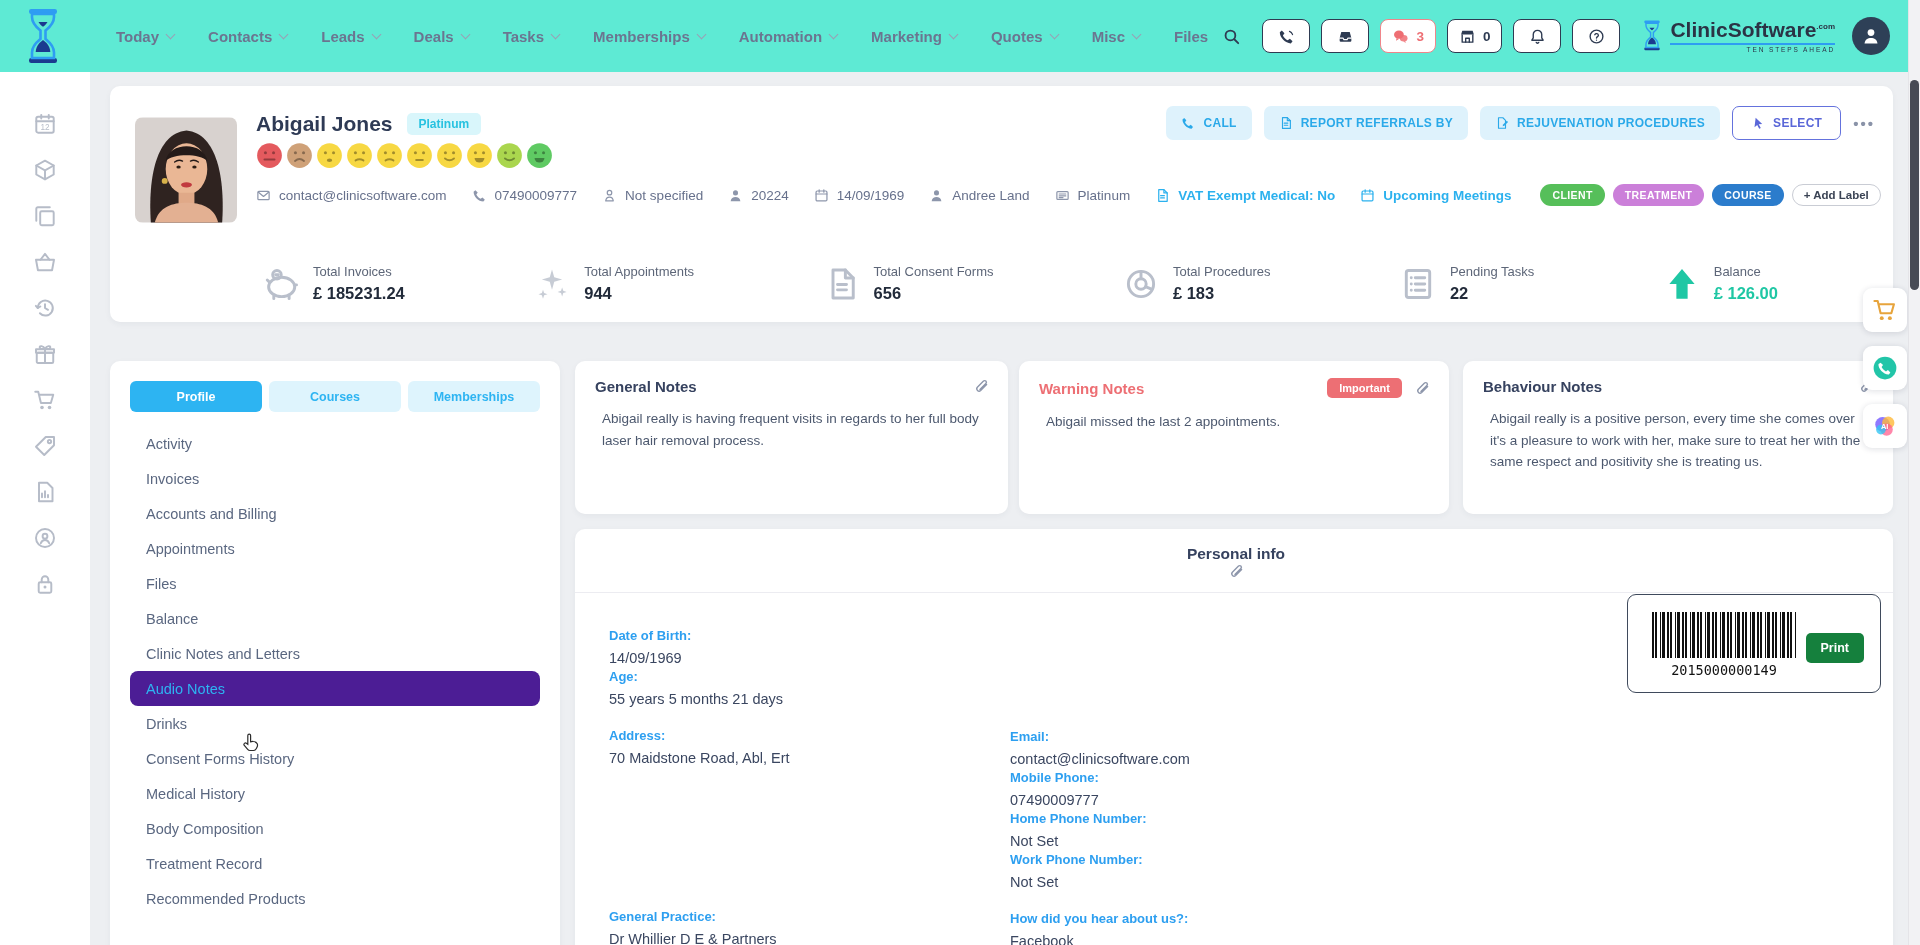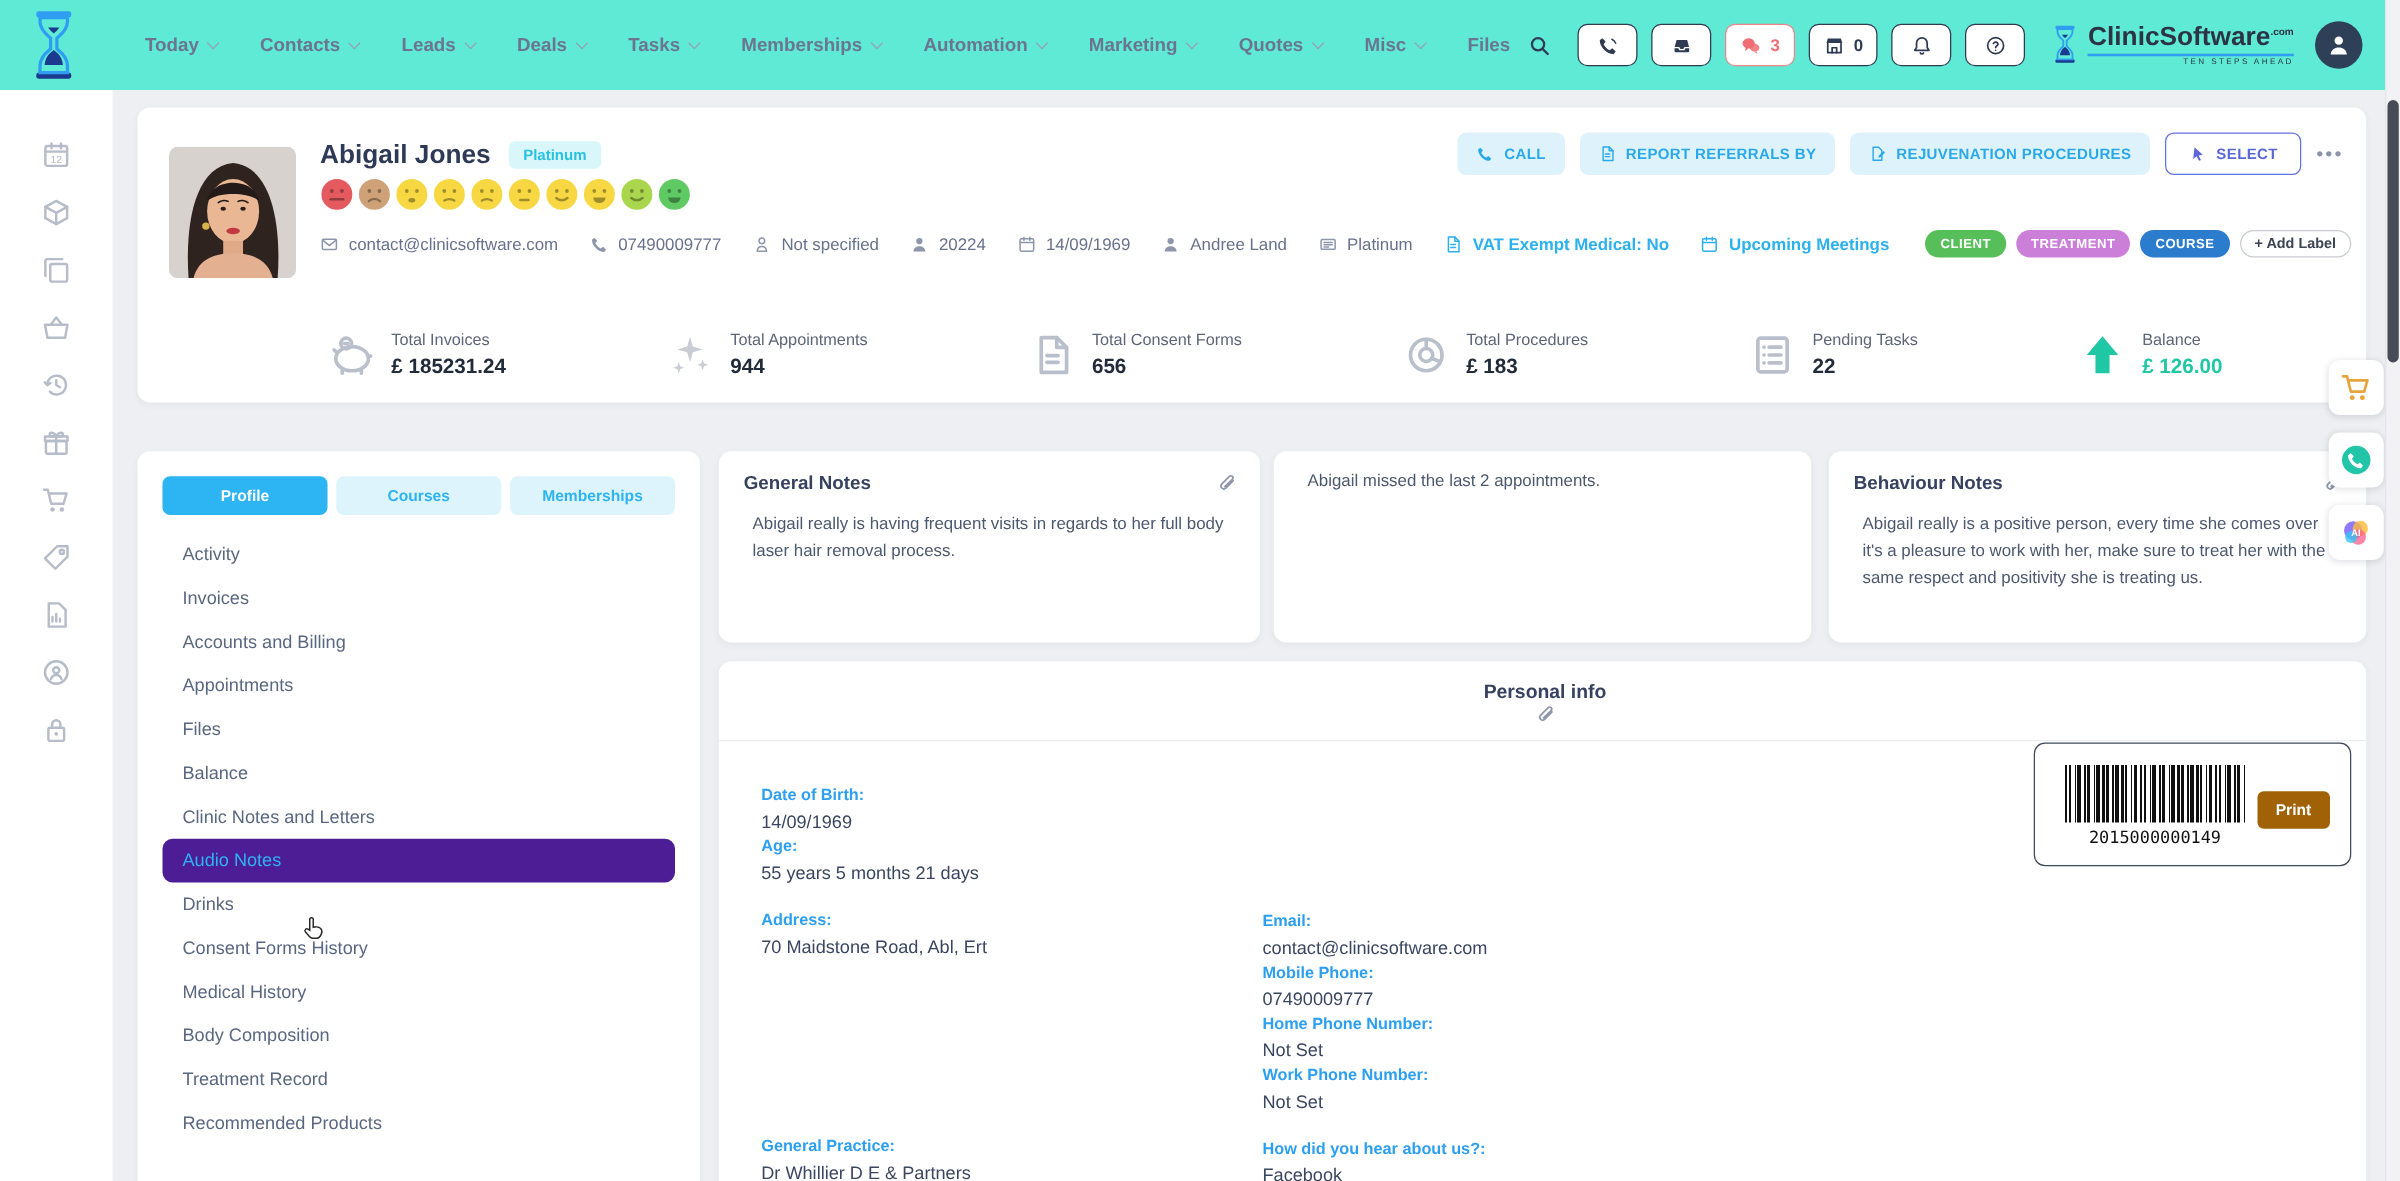--- a/index.html
+++ b/index.html
@@ -104,21 +104,21 @@
   .fld { margin-bottom:2px; }
   .fld .lb { font-size:13px; line-height:16px; font-weight:bold; color:#2d9ff0; margin-bottom:5px; }
   .fld .vl { font-size:14.5px; line-height:18px; color:#3a4660; }
   .gap20 { margin-top:20px; }
   .gap101 { margin-top:101px; }
   .gap142 { margin-top:142px; }
   .barcode-box { position:absolute; top:65px; right:12px; width:254px; height:99px; border:1.5px solid #3f4a5c; border-radius:9px; background:#fff; }
   .bars { position:absolute; left:24px; top:17px; width:144px; height:46px;
     background:repeating-linear-gradient(90deg,#101010 0 2px,#fff 2px 3px,#101010 3px 5px,#fff 5px 8px,#101010 8px 9px,#fff 9px 10px,#101010 10px 13px,#fff 13px 15px); }
   .bc-num { position:absolute; left:24px; top:67px; width:144px; text-align:center; font-family:"DejaVu Sans Mono", monospace; font-size:13.5px; color:#111; }
-  .print-btn { position:absolute; right:16px; top:38px; background:#a16207; color:#fff; border:none; border-radius:5px; font-size:12.5px; font-weight:bold; padding:8px 15px; cursor:pointer; font-family:inherit; }
+  .print-btn { position:absolute; right:16px; top:38px; background:#15803d; color:#fff; border:none; border-radius:5px; font-size:12.5px; font-weight:bold; padding:8px 15px; cursor:pointer; font-family:inherit; }
 
   
   .floating { position:absolute; right:13px; top:288px; display:flex; flex-direction:column; gap:14px; z-index:40; }
   .fw { width:44px; height:44px; background:#fff; border-radius:9px; box-shadow:0 1px 6px rgba(20,30,60,.14); display:flex; align-items:center; justify-content:center; cursor:pointer; }
   .fw .ic { width:26px; height:26px; }
   .fw .ic svg { width:100%; height:100%; display:block; }
   .fw-cart { color:#e7a43c; }
   .sb-track { position:absolute; right:0; top:0; bottom:0; width:12px; background:#f2f2f4; border-left:1px solid #e4e4e8; z-index:60; }
   .sb-thumb { position:absolute; right:1px; top:80px; width:9px; height:210px; background:#474b55; border-radius:5px; }
   .cursor { position:absolute; left:240px; top:731px; width:24px; height:24px; z-index:70; pointer-events:none; }
@@ -629,20 +629,30 @@
         <span class="clip">
             <svg viewBox="0 0 16 16" fill="none" stroke="currentColor" stroke-width="1.3" stroke-linecap="round" stroke-linejoin="round">
               <path d="m12.8 6.2-5.6 5.6a2.2 2.2 0 0 1-3.1-3.1l5.8-5.8a1.55 1.55 0 0 1 2.2 2.2l-5.6 5.6"></path>
             </svg>
           </span>
       </div>
       <div class="n-body">Abigail really is having frequent visits in regards to her full body laser hair removal process.</div>
     </section>
 
     <section class="card note-warning">
+      <div class="n-head">
+        <span class="n-title warn">Warning Notes</span>
+        <span class="spacer"></span>
+        <span class="imp">Important</span>
+        <span class="clip">
+            <svg viewBox="0 0 16 16" fill="none" stroke="currentColor" stroke-width="1.3" stroke-linecap="round" stroke-linejoin="round">
+              <path d="m12.8 6.2-5.6 5.6a2.2 2.2 0 0 1-3.1-3.1l5.8-5.8a1.55 1.55 0 0 1 2.2 2.2l-5.6 5.6"></path>
+            </svg>
+          </span>
+      </div>
       <div class="n-body">Abigail missed the last 2 appointments.</div>
     </section>
 
     <section class="card note-behaviour">
       <div class="n-head">
         <span class="n-title">Behaviour Notes</span>
         <span class="spacer"></span>
         <span class="clip">
             <svg viewBox="0 0 16 16" fill="none" stroke="currentColor" stroke-width="1.3" stroke-linecap="round" stroke-linejoin="round">
               <path d="m12.8 6.2-5.6 5.6a2.2 2.2 0 0 1-3.1-3.1l5.8-5.8a1.55 1.55 0 0 1 2.2 2.2l-5.6 5.6"></path>

